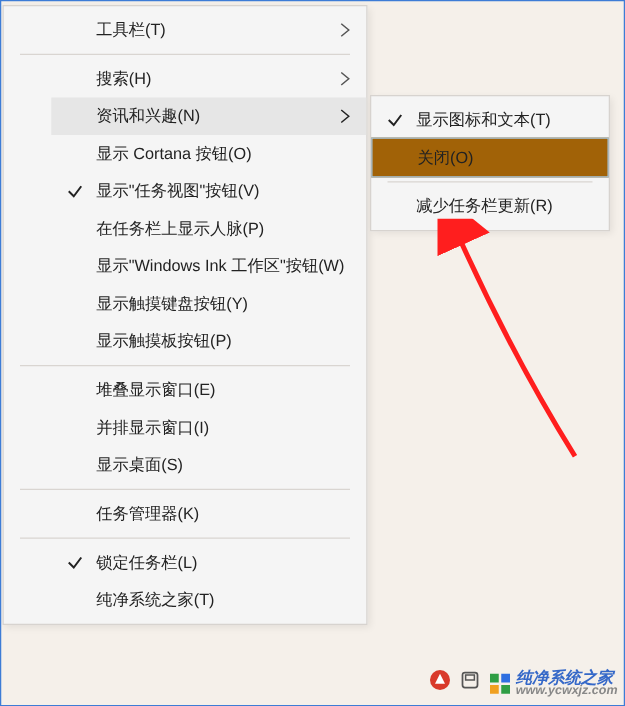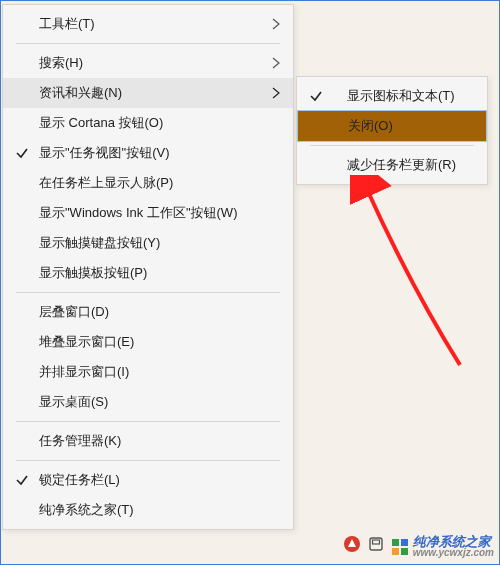--- a/index.html
+++ b/index.html
@@ -27,20 +27,21 @@
     padding: 4px 0;
   }
 
   .menu .item {
     position: relative;
     padding: 0 20px 0 36px;
     height: 30px;
     line-height: 30px;
     white-space: nowrap;
     cursor: default;
+    margin-left: 38px;
   }
 
   .menu .item.highlight {
     background: #e6e6e6;
   }
 
   .menu .item .check {
     position: absolute;
     left: 12px;
     top: 8px;
@@ -69,21 +70,21 @@
     left: 296px;
     width: 190px;
     background: #f5f5f5;
     border: 1px solid #d7d3cf;
     box-shadow: 2px 2px 6px rgba(0,0,0,0.08);
     padding: 4px 0;
   }
 
   .submenu .item {
     position: relative;
-    padding: 0 20px 0 50px;
+    padding: 0 20px 0 36px;
     height: 30px;
     line-height: 30px;
     white-space: nowrap;
     cursor: default;
   }
 
   .submenu .item.highlight {
     background: #a16207;
     border: 1px solid #a6c8e4;
     margin: -1px 0;
@@ -209,23 +210,20 @@
   <div class="item">
     <span>显示触摸键盘按钮(Y)</span>
   </div>
 
   <div class="item">
     <span>显示触摸板按钮(P)</span>
   </div>
 
   <div class="separator"></div>
 
-  <div class="item">
-    <span>层叠窗口(D)</span>
-  </div>
 
   <div class="item">
     <span>堆叠显示窗口(E)</span>
   </div>
 
   <div class="item">
     <span>并排显示窗口(I)</span>
   </div>
 
   <div class="item">

